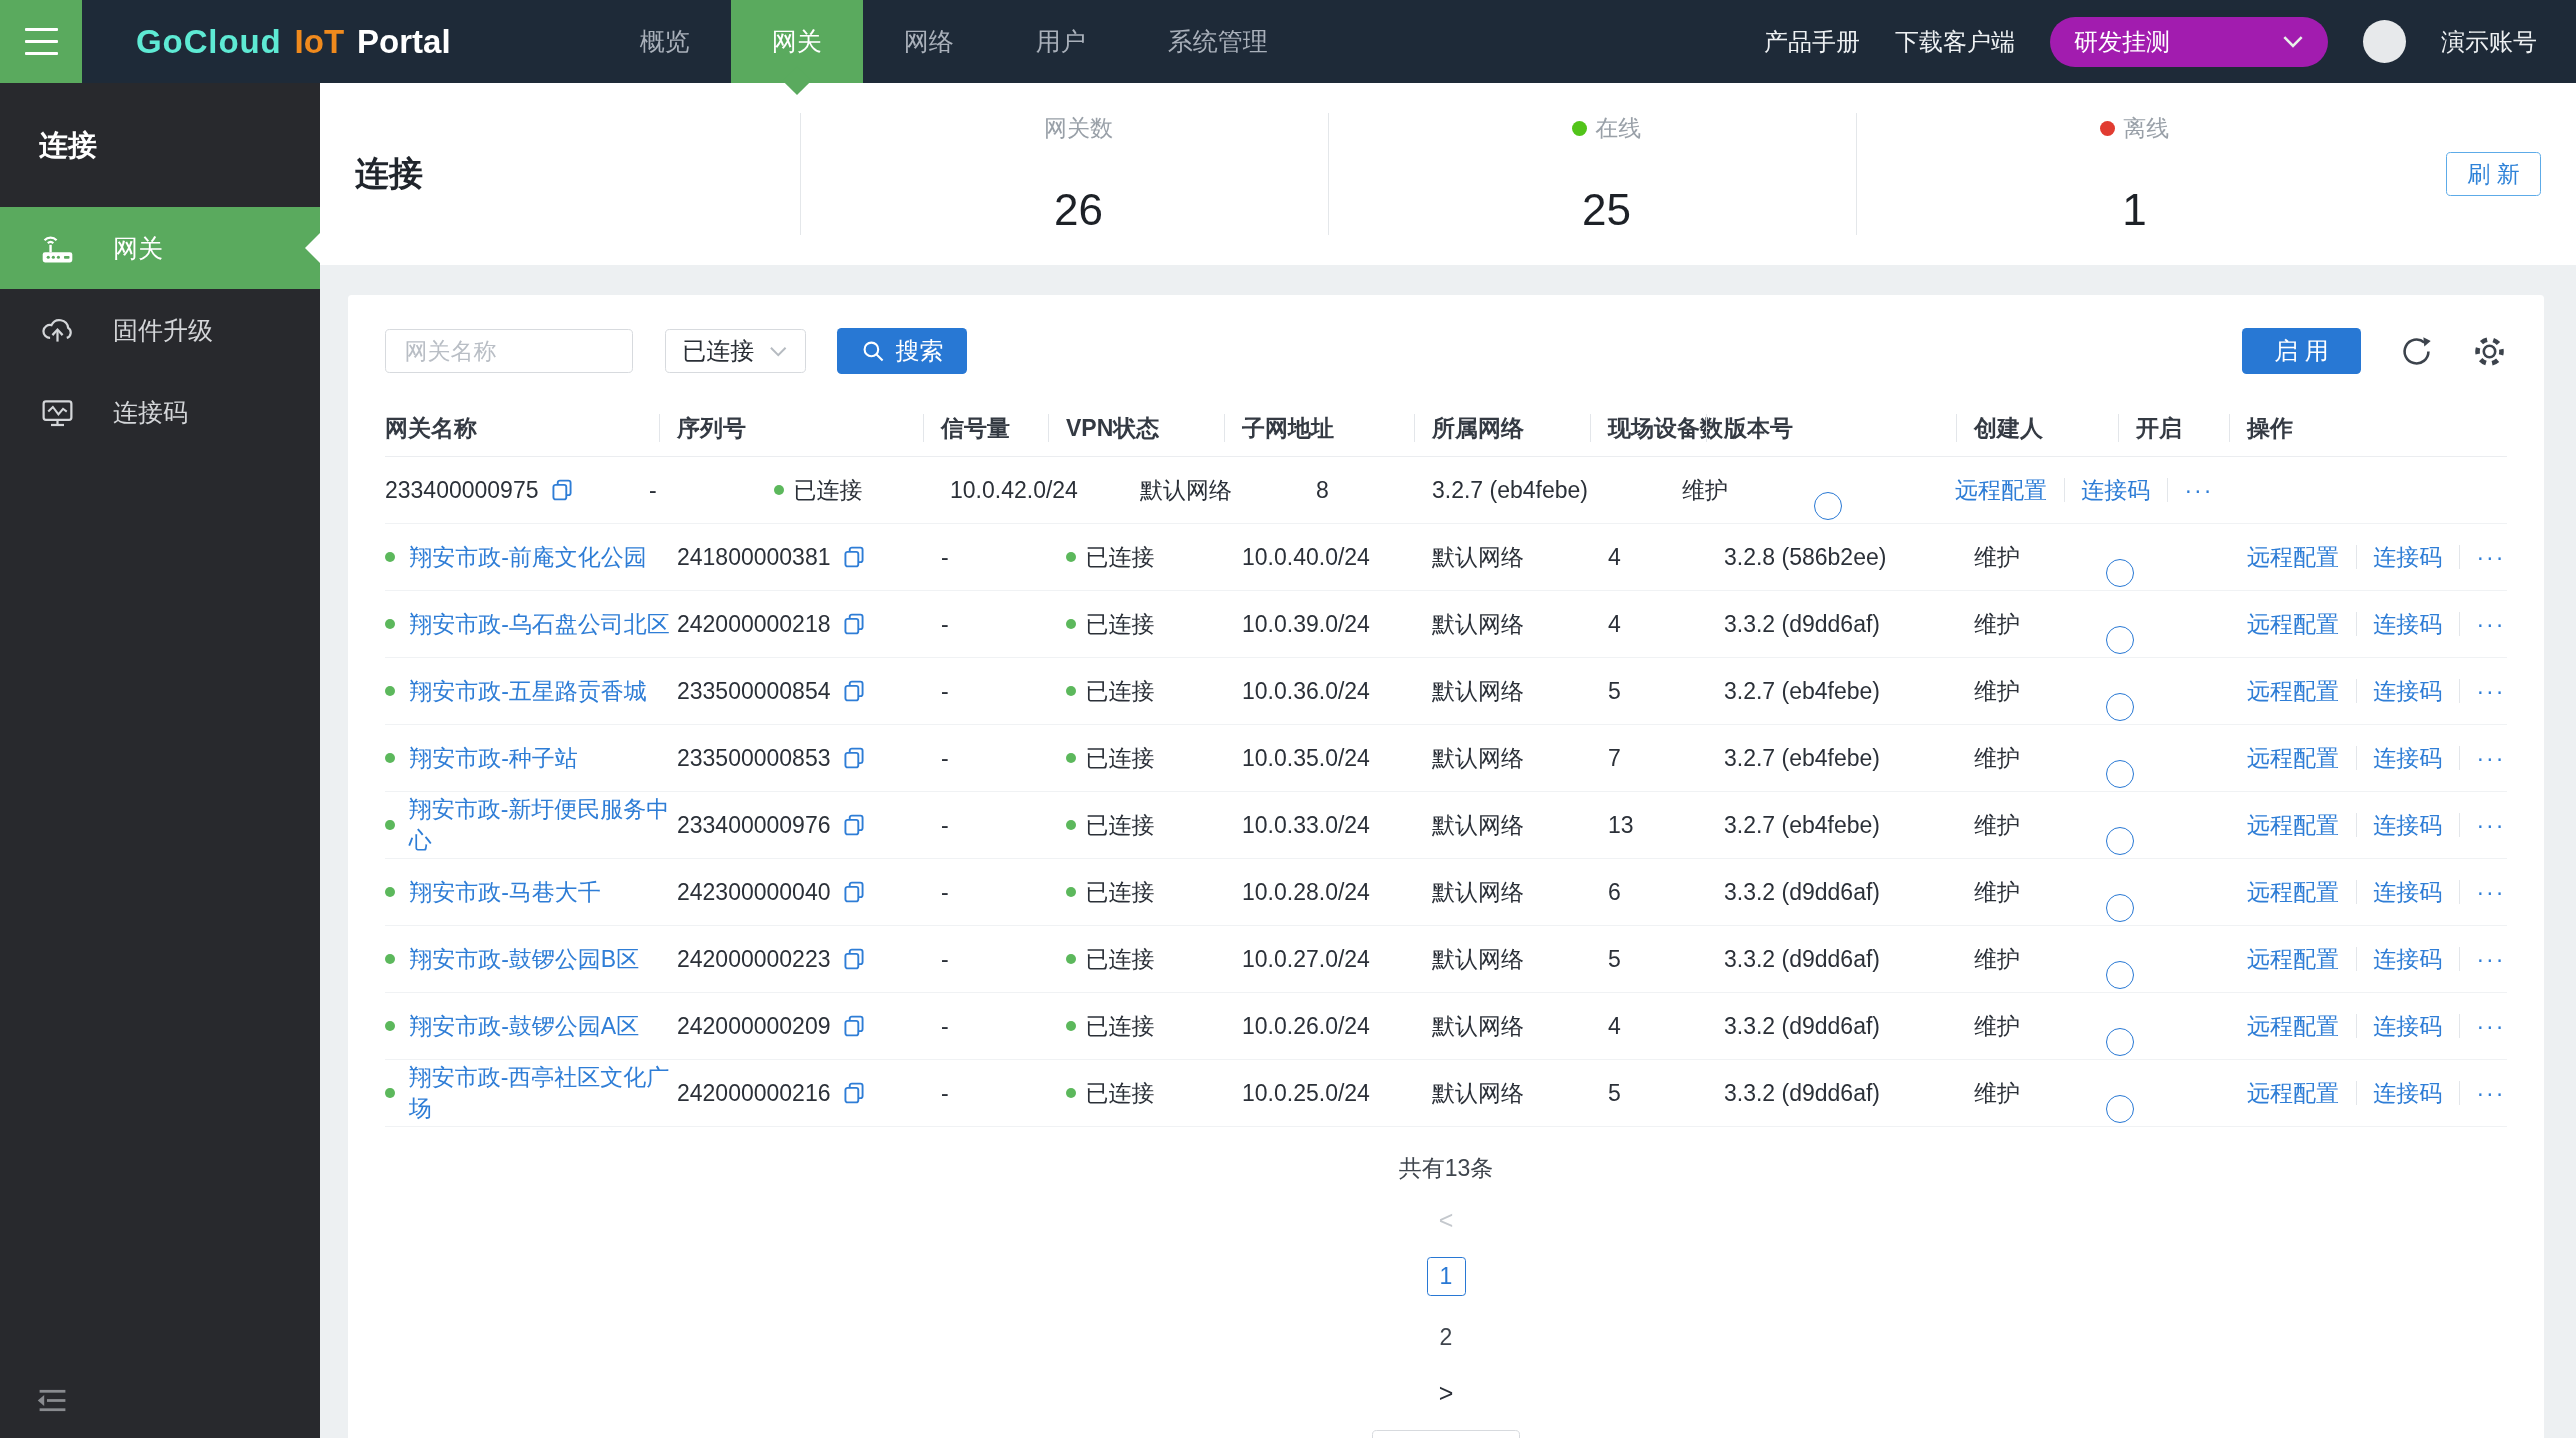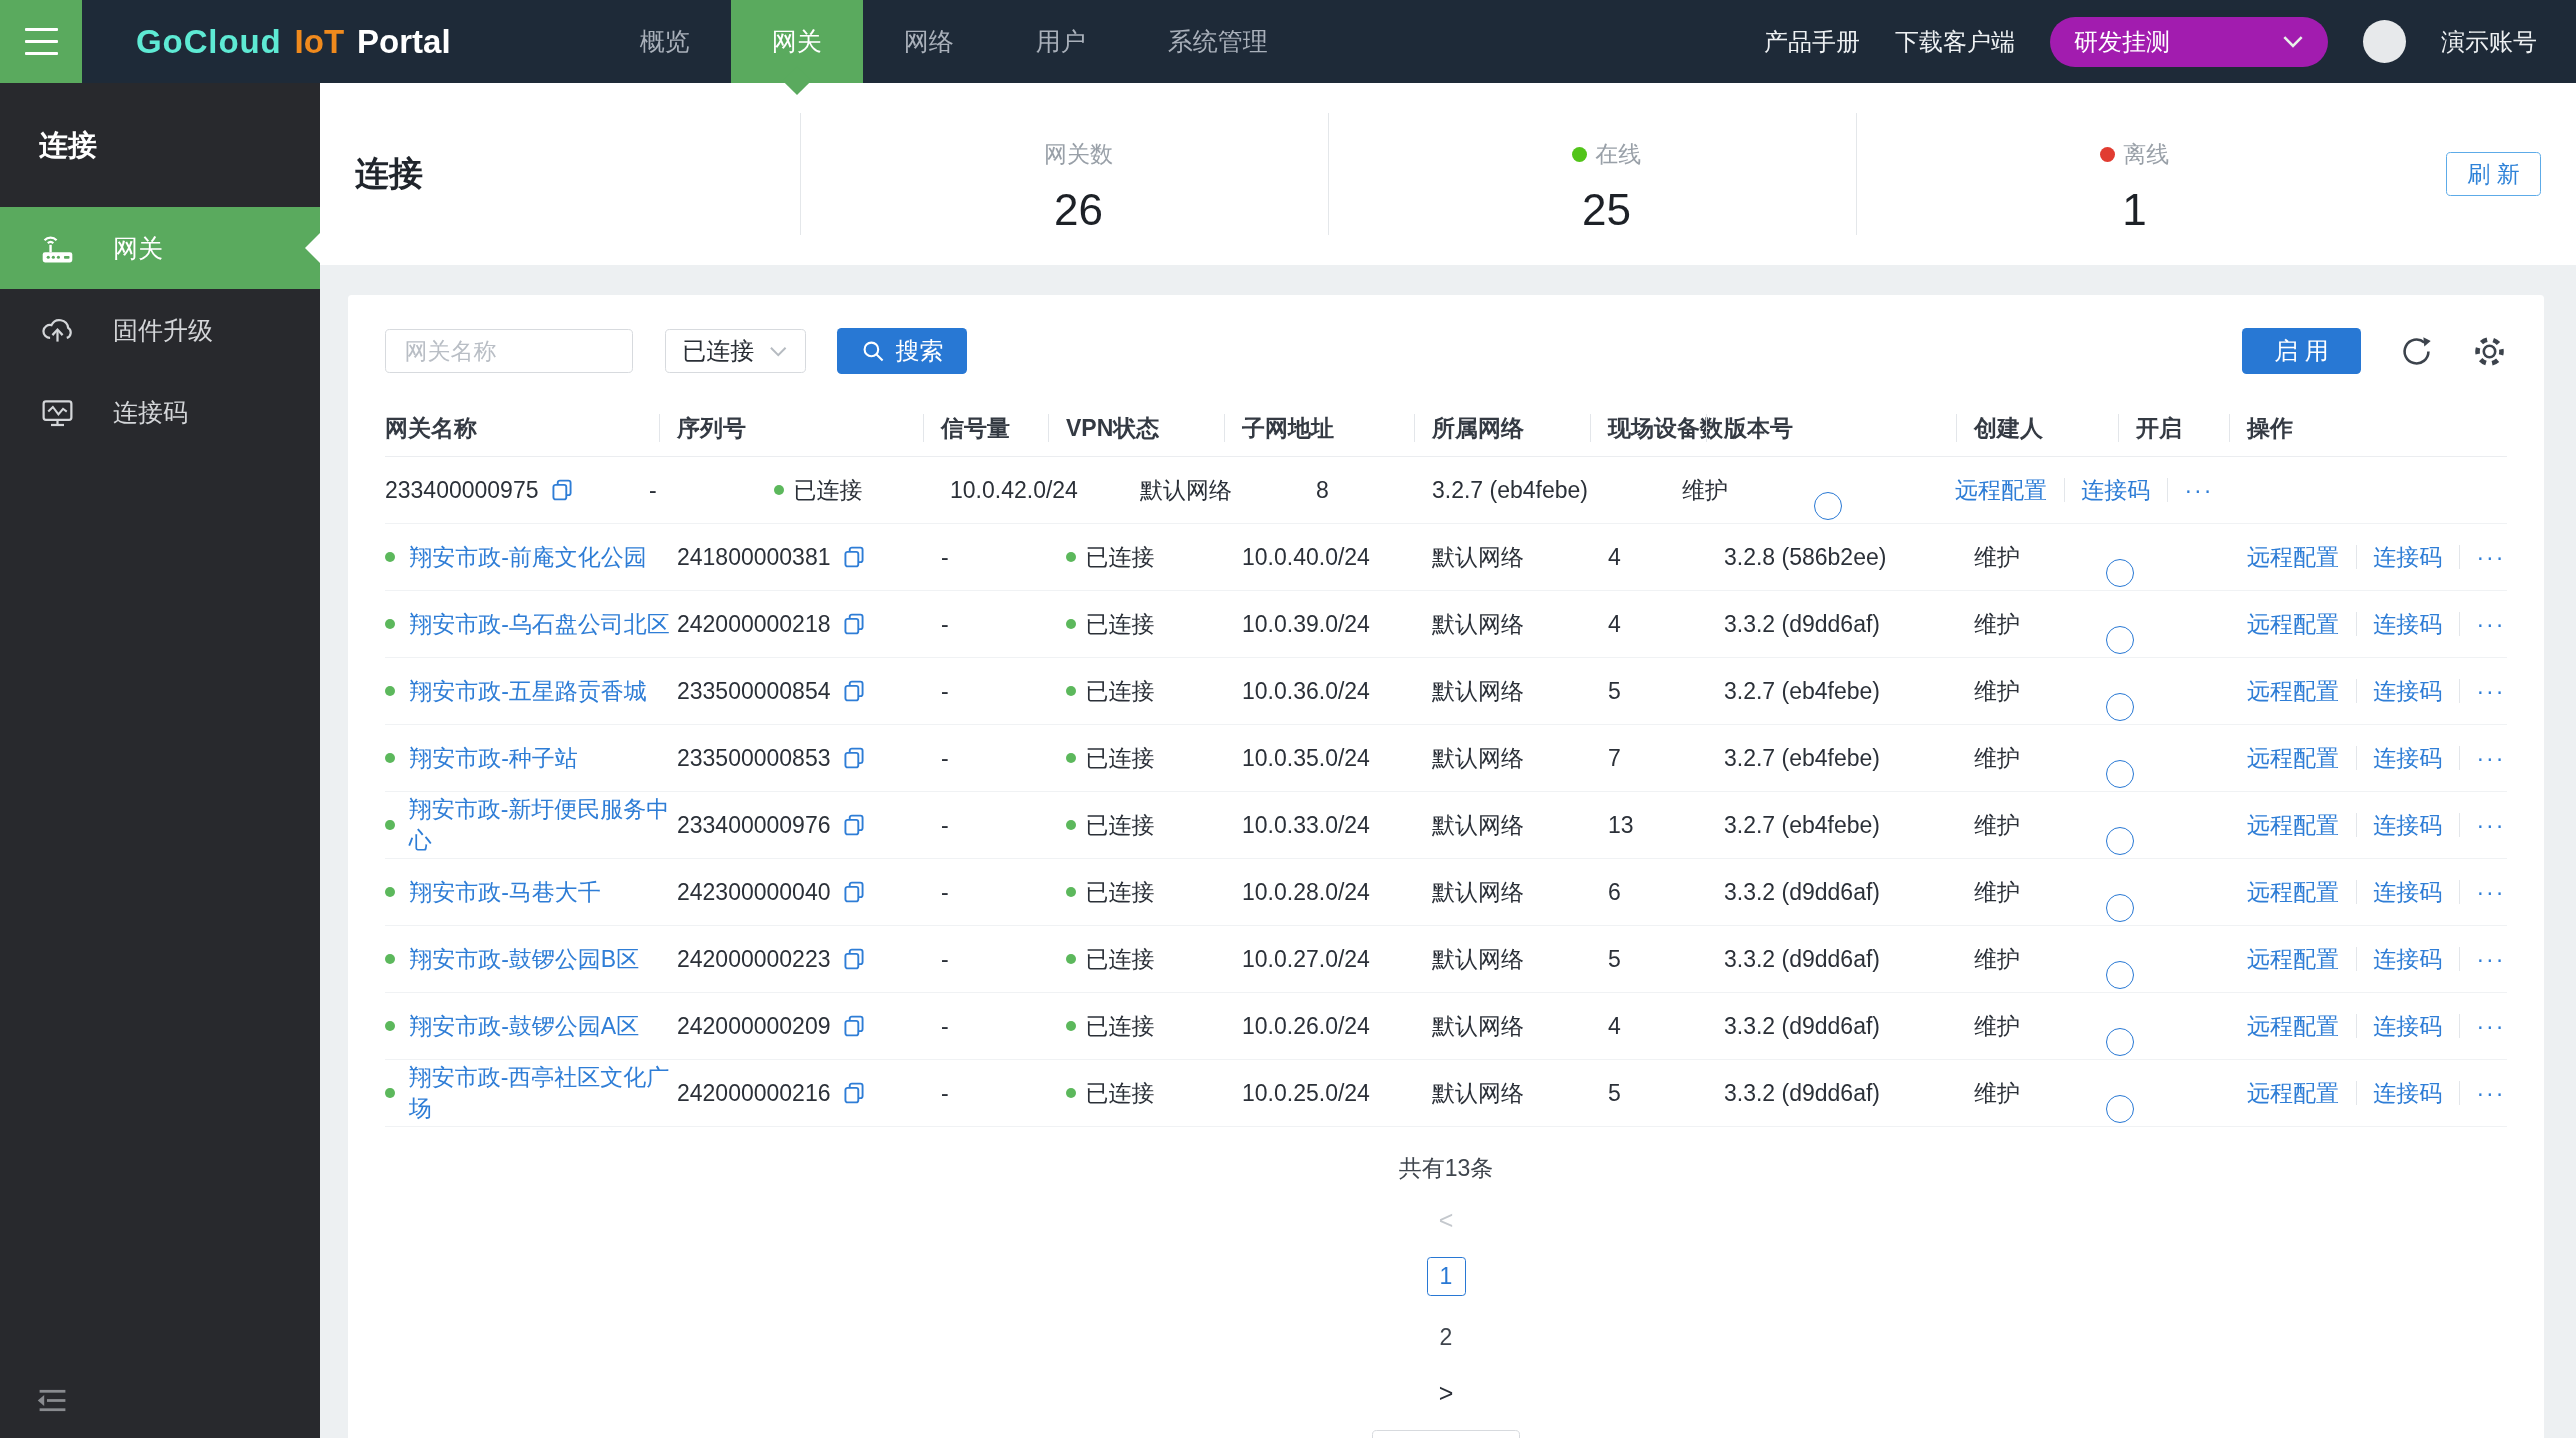--- a/index.html
+++ b/index.html
@@ -37,21 +37,21 @@
   .side-item.active { background:#5aaa5e; color:#fff; }
   .side-item.active::after { content:""; position:absolute; right:0; top:50%; transform:translateY(-50%);
     border-top:15.8px solid transparent; border-bottom:15.8px solid transparent; border-right:15.8px solid #ffffff; }
   .side-item .sicon { width:37px; display:flex; justify-content:center; }
   .collapse { position:absolute; left:31.5px; bottom:20.4px; cursor:pointer; opacity:.85; }
   
   .main { margin-left:320px; padding-top:83px; }
   .stats-band { background:#fff; height:182px; display:flex; align-items:center; }
   .page-title { font-size:34px; font-weight:bold; color:#20252c; margin-left:35px; width:445px; }
   .stat { width:528px; height:122px; border-left:0.9px solid #e4e7ea; display:flex;
-    flex-direction:column; align-items:center; justify-content:flex-end; gap:15px;padding-left:28px; }
+    flex-direction:column; align-items:center; justify-content:space-between; gap:15px;padding-left:28px; }
   .stat-label { font-size:23px; color:#99a0a8; display:flex; align-items:center; gap:8.3px; }
   .dot { width:15px; height:15px; border-radius:50%; display:inline-block; }
   .dot-green { background:#52c41a; }
   .dot-red { background:#e13c31; }
   .dot-row { width:10.2px; height:10.2px; background:#5cb85c; }
   .stat-value { font-size:44px; color:#1d2127; }
   .refresh-btn { margin-left:auto; margin-right:35px; width:95px; height:44px; background:#fff;
     border:0.9px solid #5dabe8; border-radius:4.6px; color:#2e82d8; font-size:23px; cursor:pointer; }
   
   .card { margin:30px 32px 0 28px; width:2196px; background:#fff; border-radius:3.7px;

